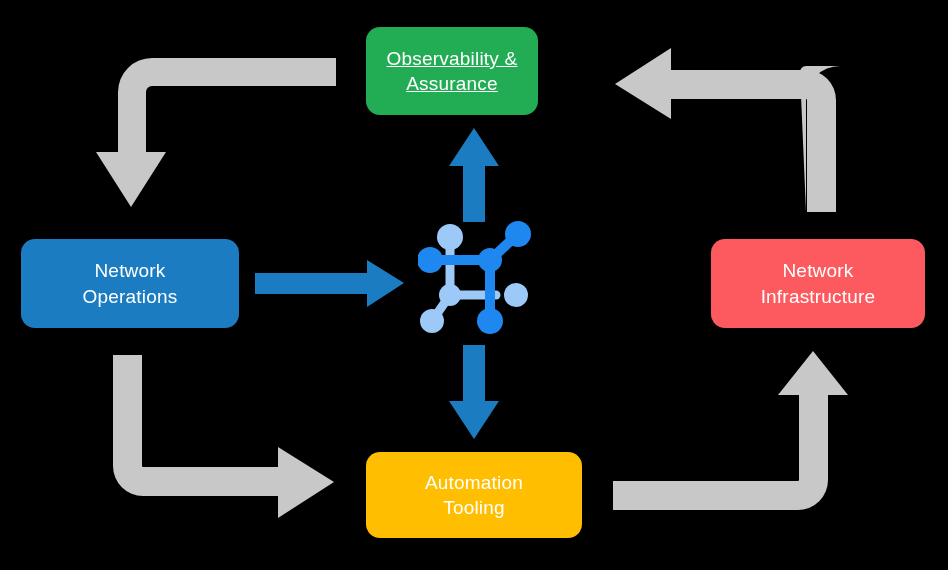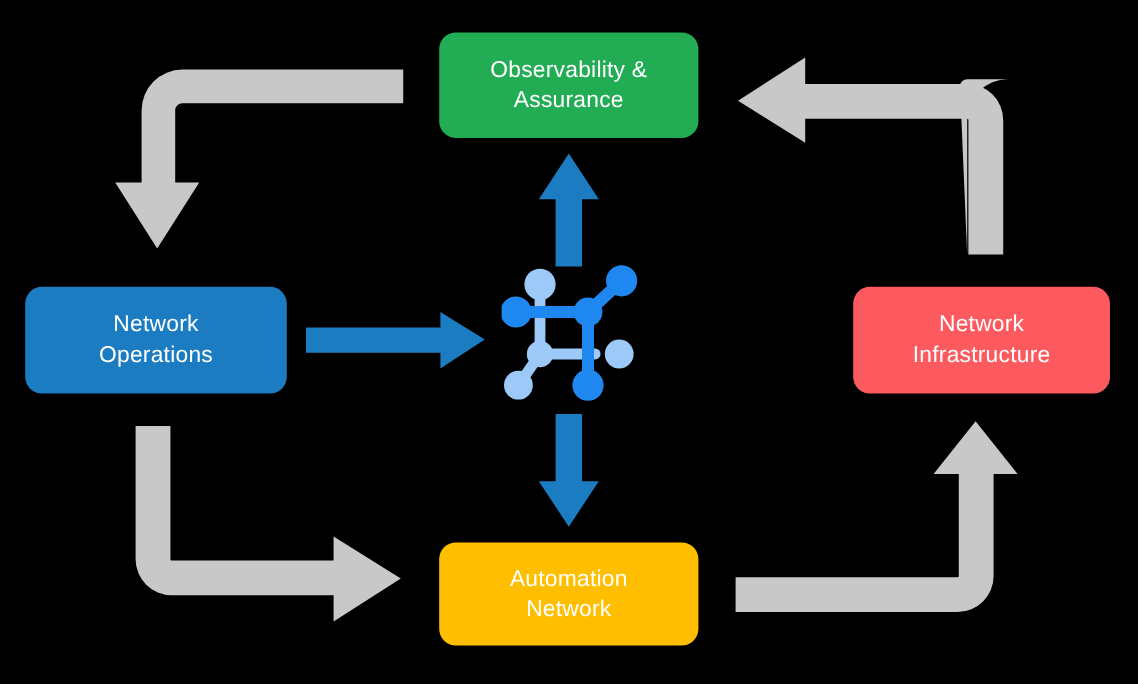--- a/index.html
+++ b/index.html
@@ -26,21 +26,21 @@
     color: #ffffff;
     font-size: 19px;
     font-weight: 400;
     line-height: 1.32;
     letter-spacing: 0.2px;
     box-sizing: border-box;
     padding: 4px 10px;
     white-space: pre-line;
   }
   #box-observability {
-    left: 366px;  top: 27px;  width: 216px; height: 88px;
+    left: 366px;  top: 27px;  width: 172px; height: 88px; text-decoration: underline;
   }
   #box-operations {
     left: 21px;   top: 239px; width: 218px; height: 89px;
   }
   #box-infrastructure {
     left: 711px;  top: 239px; width: 214px; height: 89px;
   }
   #box-automation {
     left: 366px;  top: 452px; width: 216px; height: 86px;
   }
@@ -197,16 +197,16 @@
 Operations</span>
   </div>
 
   <div class="node-box" id="box-infrastructure" style="background-color: rgb(252, 90, 95); color: rgb(255, 255, 255);">
     <span>Network
 Infrastructure</span>
   </div>
 
   <div class="node-box" id="box-automation" style="background-color: rgb(255, 191, 0); color: rgb(255, 255, 255);">
     <span>Automation
-Network</span>
+Tooling</span>
   </div>
 
 </div>
 
 </body></html>

